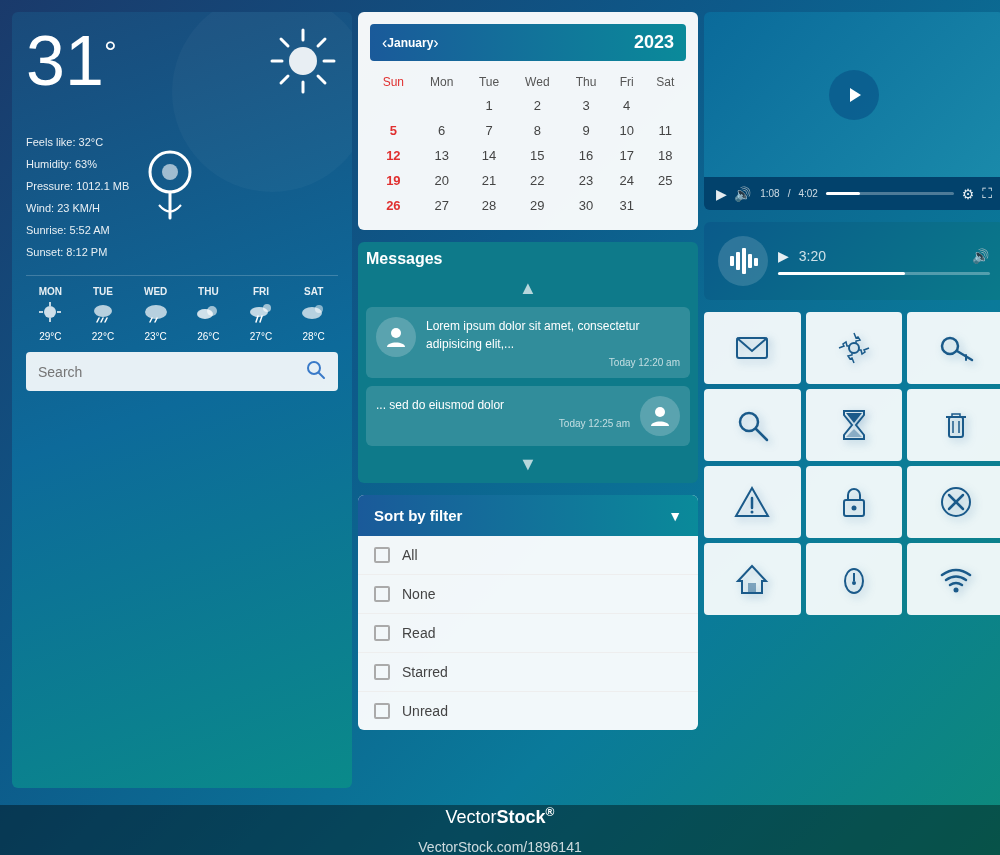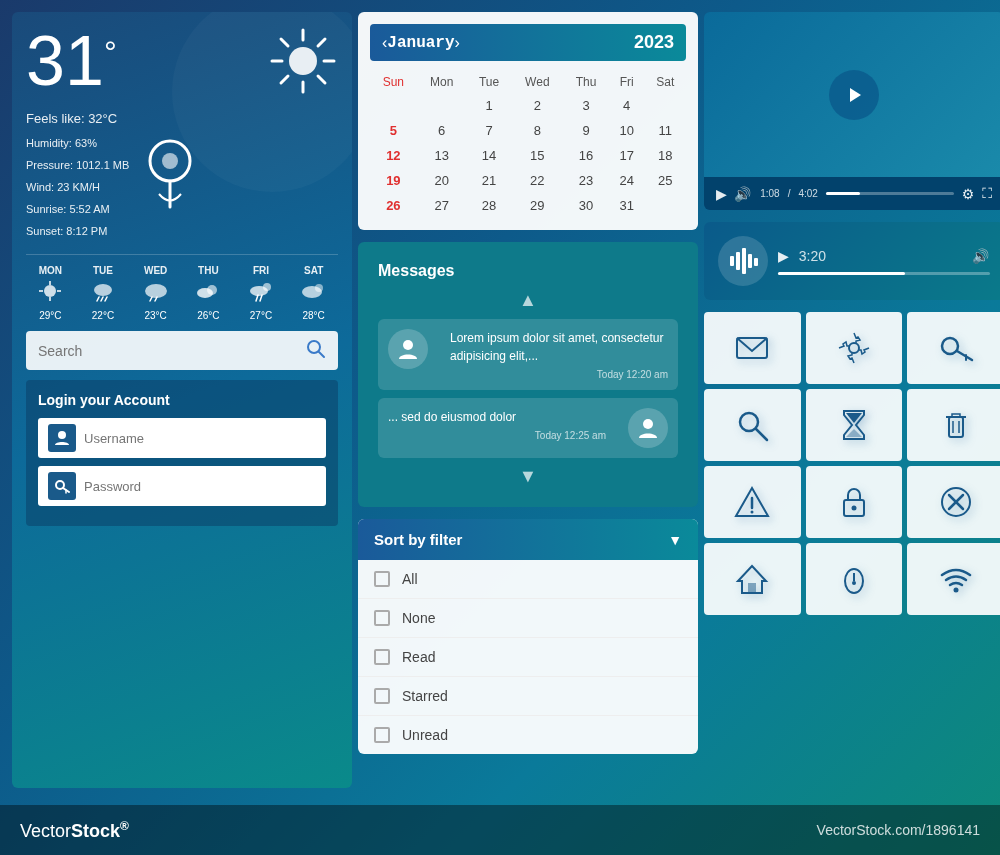--- a/index.html
+++ b/index.html
@@ -200,23 +200,22 @@
 
     .calendar-nav {
       background: none;
       border: none;
       color: white;
       font-size: 16px;
       cursor: pointer;
     }
 
     .calendar-month {
-      font-size: 16px;
+      font-size: 12px;
       font-weight: bold;
-      font-family: Liberation Mono, monospace;
     }
 
     .calendar-year {
       font-size: 18px;
       font-weight: bold;
     }
 
     .calendar-grid {
       width: 100%;
       border-collapse: collapse;
@@ -236,21 +235,21 @@
       padding: 5px 4px;
       color: #444;
     }
 
     .calendar-grid .sunday { color: #e03030; font-weight: bold; }
 
     
     .messages-widget {
       background: #0e7a8a;
       border-radius: 6px;
-      padding: 20px;
+      padding: 8px;
       color: white;
       margin-top: 6px;
     }
 
     .messages-title {
       font-size: 16px;
       font-weight: bold;
       margin-bottom: 10px;
     }
 
@@ -261,21 +260,21 @@
       margin-bottom: 8px;
       cursor: pointer;
     }
 
     .message-bubble {
       background: rgba(255,255,255,0.15);
       border-radius: 6px;
       padding: 10px;
       margin-bottom: 8px;
       display: flex;
-      gap: 22px;
+      gap: 10px;
       align-items: flex-start;
     }
 
     .message-avatar {
       width: 40px;
       height: 40px;
       background: rgba(255,255,255,0.2);
       border-radius: 50%;
       display: flex;
       align-items: center;
@@ -512,20 +511,21 @@
       position: absolute;
       bottom: 0;
       left: 0;
       right: 0;
       height: 50px;
       background: rgba(0,0,0,0.4);
       display: flex;
       align-items: center;
       justify-content: space-between;
       padding: 0 20px;
+      flex-direction: column;
     }
 
     .footer-brand {
       color: white;
       font-size: 18px;
       font-weight: bold;
     }
 
     .footer-brand span {
       font-weight: 300;
@@ -560,21 +560,21 @@
         <line x1="56" y1="35" x2="66" y2="35" stroke="white" stroke-width="3" stroke-linecap="round"></line>
         <line x1="13" y1="13" x2="20" y2="20" stroke="white" stroke-width="3" stroke-linecap="round"></line>
         <line x1="50" y1="50" x2="57" y2="57" stroke="white" stroke-width="3" stroke-linecap="round"></line>
         <line x1="57" y1="13" x2="50" y2="20" stroke="white" stroke-width="3" stroke-linecap="round"></line>
         <line x1="20" y1="50" x2="13" y2="57" stroke="white" stroke-width="3" stroke-linecap="round"></line>
       </svg>
     </div>
 
     <div style="display:flex; gap:16px; margin-bottom:12px;">
       <div>
-        <div style="font-size:13px; line-height:2; opacity:0.9;">Feels like: 32°C</div>
+        <div style="font-size:11px; line-height:2; opacity:0.9;margin-top:25px;">Feels like: 32°C</div>
         <div style="font-size:11px; line-height:2; opacity:0.9;">Humidity: 63%</div>
         <div style="font-size:11px; line-height:2; opacity:0.9;">Pressure: 1012.1 MB</div>
         <div style="font-size:11px; line-height:2; opacity:0.9;">Wind: 23 KM/H</div>
         <div style="font-size:11px; line-height:2; opacity:0.9;">Sunrise: 5:52 AM</div>
         <div style="font-size:11px; line-height:2; opacity:0.9;">Sunset: 8:12 PM</div>
       </div>
       <div style="display:flex; align-items:center;">
         <svg width="50" height="70" viewBox="0 0 50 70" fill="none">
           <circle cx="25" cy="22" r="20" fill="none" stroke="white" stroke-width="3"></circle>
           <circle cx="25" cy="22" r="8" fill="white" opacity="0.6"></circle>
@@ -652,42 +652,20 @@
     <div class="search-bar">
       <input class="search-input" type="text" placeholder="Search" style="">
       <button class="search-icon-btn">
         <svg width="20" height="20" viewBox="0 0 20 20" fill="none">
           <circle cx="8" cy="8" r="6" stroke="#3a7ac8" stroke-width="2"></circle>
           <line x1="13" y1="13" x2="18" y2="18" stroke="#3a7ac8" stroke-width="2" stroke-linecap="round"></line>
         </svg>
       </button>
     </div>
 
-    <div class="login-section">
-      <div class="login-title">Login your Account</div>
-      <div class="login-field">
-        <div class="login-field-icon">
-          <svg width="16" height="16" viewBox="0 0 16 16" fill="white">
-            <circle cx="8" cy="5" r="4"></circle>
-            <path d="M1 15 C1 11 15 11 15 15" fill="white"></path>
-          </svg>
-        </div>
-        <input class="login-input" type="text" placeholder="Username" style="">
-      </div>
-      <div class="login-field">
-        <div class="login-field-icon">
-          <svg width="16" height="16" viewBox="0 0 16 16" fill="none">
-            <circle cx="6" cy="7" r="4" stroke="white" stroke-width="2"></circle>
-            <line x1="9" y1="10" x2="15" y2="14" stroke="white" stroke-width="2" stroke-linecap="round"></line>
-            <line x1="12" y1="12" x2="12" y2="15" stroke="white" stroke-width="1.5" stroke-linecap="round"></line>
-          </svg>
-        </div>
-        <input class="login-input" type="password" placeholder="Password" style="">
-      </div>
-    </div>
   </div>
 
   <div class="col-mid" style="display:flex; flex-direction:column; gap:6px;">
 
     <div class="calendar-widget">
       <div class="calendar-header">
         <button class="calendar-nav">‹</button>
         <span class="calendar-month">January</span>
         <button class="calendar-nav">›</button>
         <span style="flex:1;"></span>

